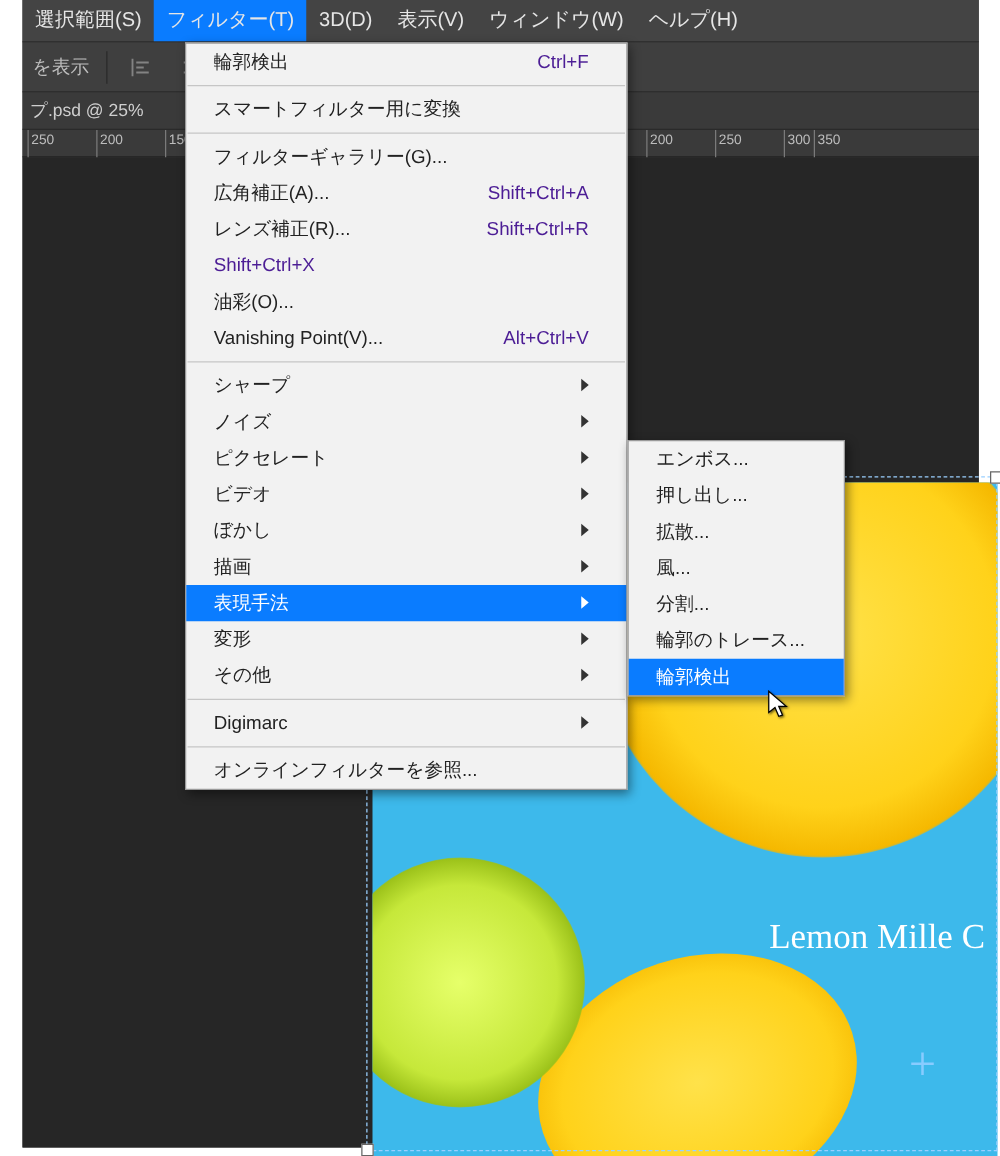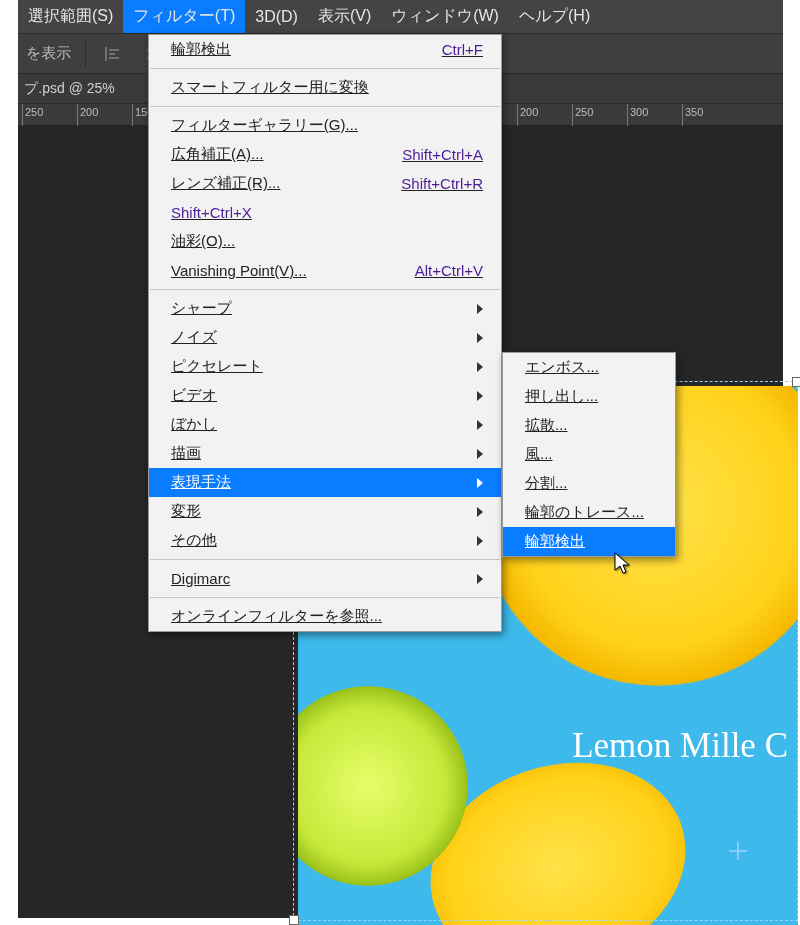--- a/index.html
+++ b/index.html
@@ -19,32 +19,32 @@
   .doctab { height: 30px; background: #3a3a3a; display: flex; align-items: center; padding-left: 6px; font-size: 14px; color: #cfcfcf; border-bottom: 1px solid #2a2a2a; }
   
   .ruler { height: 22px; background: #3a3a3a; border-bottom: 1px solid #222; position: relative; font-size: 11px; color: #bdbdbd; }
   .ruler .tick { position: absolute; top: 0; height: 22px; border-left: 1px solid #7a7a7a; }
   .ruler .tick span { position: absolute; top: 2px; left: 2px; }
   .canvas-area { position: absolute; left: 0; right: 0; top: 126px; bottom: 0; background: #262626; }
   .canvas { position: absolute; left: 280px; top: 260px; width: 500px; height: 540px; background: #3db9eb; overflow: hidden; }
   .canvas::before { content: ""; position: absolute; right: -40px; top: -60px; width: 360px; height: 360px; background: radial-gradient(circle at 50% 50%, #ffe24a 0%, #ffd21a 55%, #f5b800 70%, rgba(245,184,0,0) 72%); border-radius: 50%; }
   .canvas::after { content: ""; position: absolute; left: -30px; bottom: 40px; width: 200px; height: 200px; background: radial-gradient(circle at 50% 50%, #e6ff6a 0%, #c6e83a 55%, #9cc21a 70%, rgba(156,194,26,0) 72%); border-radius: 50%; }
   .canvas .lemon2 { position: absolute; left: 130px; bottom: -40px; width: 260px; height: 200px; background: radial-gradient(ellipse at 50% 50%, #ffe24a 0%, #ffd21a 60%, #f5b800 80%, rgba(245,184,0,0) 82%); border-radius: 50%; transform: rotate(-18deg); }
-  .canvas .script { position: absolute; right: 10px; bottom: 160px; color: #fff; font-family: "Brush Script MT", cursive; font-size: 35px; margin-top: 14px; }
+  .canvas .script { position: absolute; right: 10px; bottom: 160px; color: #fff; font-family: "Brush Script MT", cursive; font-size: 28px; margin-top: 14px; }
   .sel-border { position: absolute; left: 275px; top: 255px; width: 505px; height: 540px; border: 1px dashed #9ad0ff; pointer-events: none; }
   .handle { position: absolute; width: 10px; height: 10px; background: #fff; border: 1px solid #666; }
   .handle.tr { right: -5px; top: -5px; }
   .handle.bl { left: -5px; bottom: -5px; }
   .center-cross { position: absolute; right: 50px; bottom: 60px; width: 18px; height: 18px; }
   .center-cross::before, .center-cross::after { content: ""; position: absolute; background: #8cf; }
   .center-cross::before { left: 8px; top: 0; width: 2px; height: 18px; }
   .center-cross::after { top: 8px; left: 0; height: 2px; width: 18px; }
   
   .menu { position: absolute; background: #f2f2f2; border: 1px solid #9a9a9a; box-shadow: 2px 3px 8px rgba(0,0,0,.45); color: #222; font-size: 15px; }
-  .menu .row { display: flex; align-items: center; height: 29px; padding: 0 18px 0 22px; cursor: default; white-space: nowrap; text-decoration: underline; }
+  .menu .row { display: flex; align-items: center; height: 29px; padding: 0 30px 0 22px; cursor: default; white-space: nowrap; }
   .menu .row .label { flex: 1; padding-right: 36px; }
   .menu .row .shortcut { color: #4c1d95; }
   .menu .row .arrow { margin-left: auto; }
   .menu .row.hl { background: #0a7cff; color: #fff; }
   .menu .sep { height: 1px; background: #c6c6c6; margin: 4px 1px; }
   .menu.main { left: 130px; top: 34px; width: 354px; }
   .menu.sub { left: 484px; top: 352px; width: 174px; }
   .arrow-glyph { display: inline-block; width: 0; height: 0; border-top: 5px solid transparent; border-bottom: 5px solid transparent; border-left: 6px solid #333; }
   .row.hl .arrow-glyph { border-left-color: #fff; }
   .cursor { position: absolute; left: 596px; top: 552px; width: 18px; height: 24px; pointer-events: none; }
@@ -142,21 +142,21 @@
       </div>
       <div class="tick" style="left: 499px;">
         <span>200</span>
       </div>
       <div class="tick" style="left: 554px;">
         <span>250</span>
       </div>
       <div class="tick" style="left: 609px;">
         <span>300</span>
       </div>
-      <div class="tick" style="left: 664px;">
+      <div class="tick" style="left: 633px;">
         <span>350</span>
       </div>
       <div class="tick" style="left: 719px; margin-top: 39px;">
         <span>400</span>
       </div>
     </div>
 
   <div class="canvas-area">
     <div class="canvas">
       <div class="lemon2"></div>

